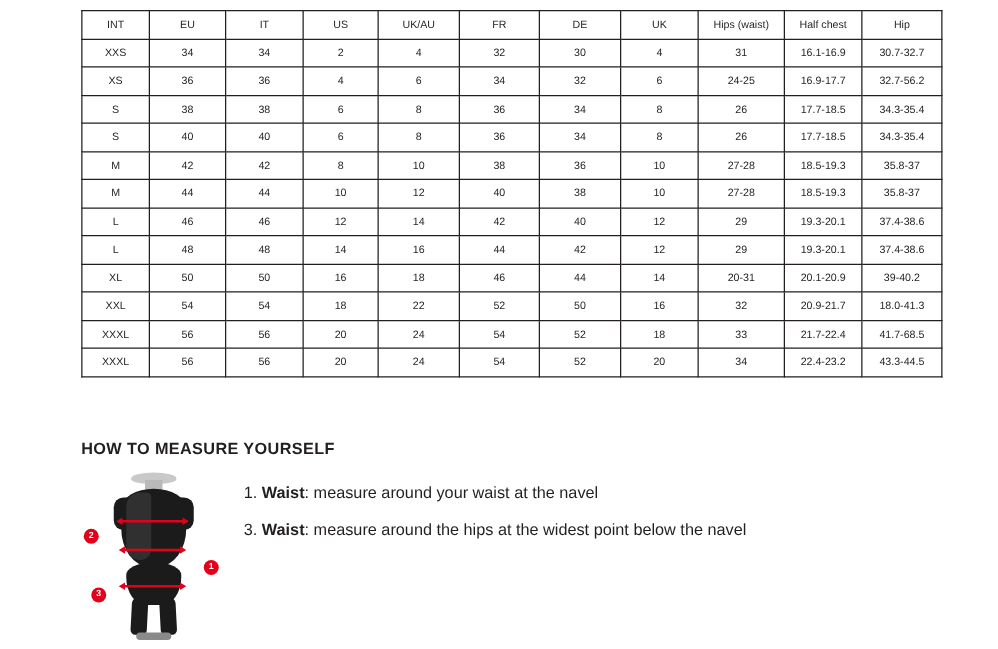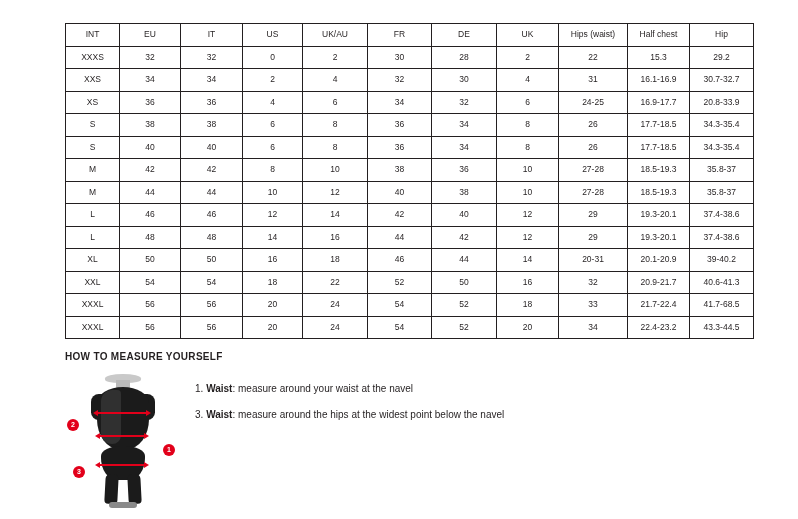--- a/index.html
+++ b/index.html
@@ -16,21 +16,21 @@
   }
   .page {
     position: relative;
     width: 798px;
     height: 519px;
   }
   
   .size-table-wrap {
     position: absolute;
     left: 65px;
-    top: 23px;
+    top: 8px;
     width: 668px;
   }
   table.size-table {
     border-collapse: collapse;
     width: 668px;
     table-layout: fixed;
   }
   table.size-table th,
   table.size-table td {
     border: 1px solid #231f20;
@@ -60,21 +60,21 @@
   col.c10 { width: 64px; }
 
   
   .howto {
     position: absolute;
     left: 65px;
     top: 351px;
     width: 670px;
   }
   .howto-title {
-    font-size: 10px;
+    font-size: 13px;
     font-weight: bold;
     letter-spacing: 0.3px;
     color: #231f20;
     margin-bottom: 10px;
   }
   .howto-body {
     position: relative;
     display: flex;
     align-items: flex-start;
   }
@@ -83,21 +83,21 @@
     width: 115px;
     height: 140px;
     flex: 0 0 115px;
   }
   .steps-col {
     flex: 1 1 auto;
     padding-top: 10px;
     padding-left: 15px;
   }
   .step {
-    font-size: 10px;
+    font-size: 13px;
     line-height: 1.3;
     color: #231f20;
     margin-bottom: 13px;
   }
   .step b { font-weight: bold; }
 
   
   .fig {
     position: absolute;
     left: 22px;
@@ -269,33 +269,20 @@
           <th>FR</th>
           <th>DE</th>
           <th>UK</th>
           <th>Hips (waist)</th>
           <th>Half chest</th>
           <th>Hip</th>
         </tr>
       </thead>
       <tbody>
         <tr>
-          <td>XXXS</td>
-          <td>32</td>
-          <td>32</td>
-          <td>0</td>
-          <td>2</td>
-          <td>30</td>
-          <td>28</td>
-          <td>2</td>
-          <td>22</td>
-          <td>15.3</td>
-          <td>29.2</td>
-        </tr>
-        <tr>
           <td>XXS</td>
           <td>34</td>
           <td>34</td>
           <td>2</td>
           <td>4</td>
           <td>32</td>
           <td>30</td>
           <td>4</td>
           <td>31</td>
           <td>16.1-16.9</td>
@@ -305,21 +292,21 @@
           <td>XS</td>
           <td>36</td>
           <td>36</td>
           <td>4</td>
           <td>6</td>
           <td>34</td>
           <td>32</td>
           <td>6</td>
           <td>24-25</td>
           <td>16.9-17.7</td>
-          <td>20.8-33.9</td>
+          <td>32.7-56.2</td>
         </tr>
         <tr>
           <td>S</td>
           <td>38</td>
           <td>38</td>
           <td>6</td>
           <td>8</td>
           <td>36</td>
           <td>34</td>
           <td>8</td>
@@ -409,21 +396,21 @@
           <td>XXL</td>
           <td>54</td>
           <td>54</td>
           <td>18</td>
           <td>22</td>
           <td>52</td>
           <td>50</td>
           <td>16</td>
           <td>32</td>
           <td>20.9-21.7</td>
-          <td>40.6-41.3</td>
+          <td>18.0-41.3</td>
         </tr>
         <tr>
           <td>XXXL</td>
           <td>56</td>
           <td>56</td>
           <td>20</td>
           <td>24</td>
           <td>54</td>
           <td>52</td>
           <td>18</td>

